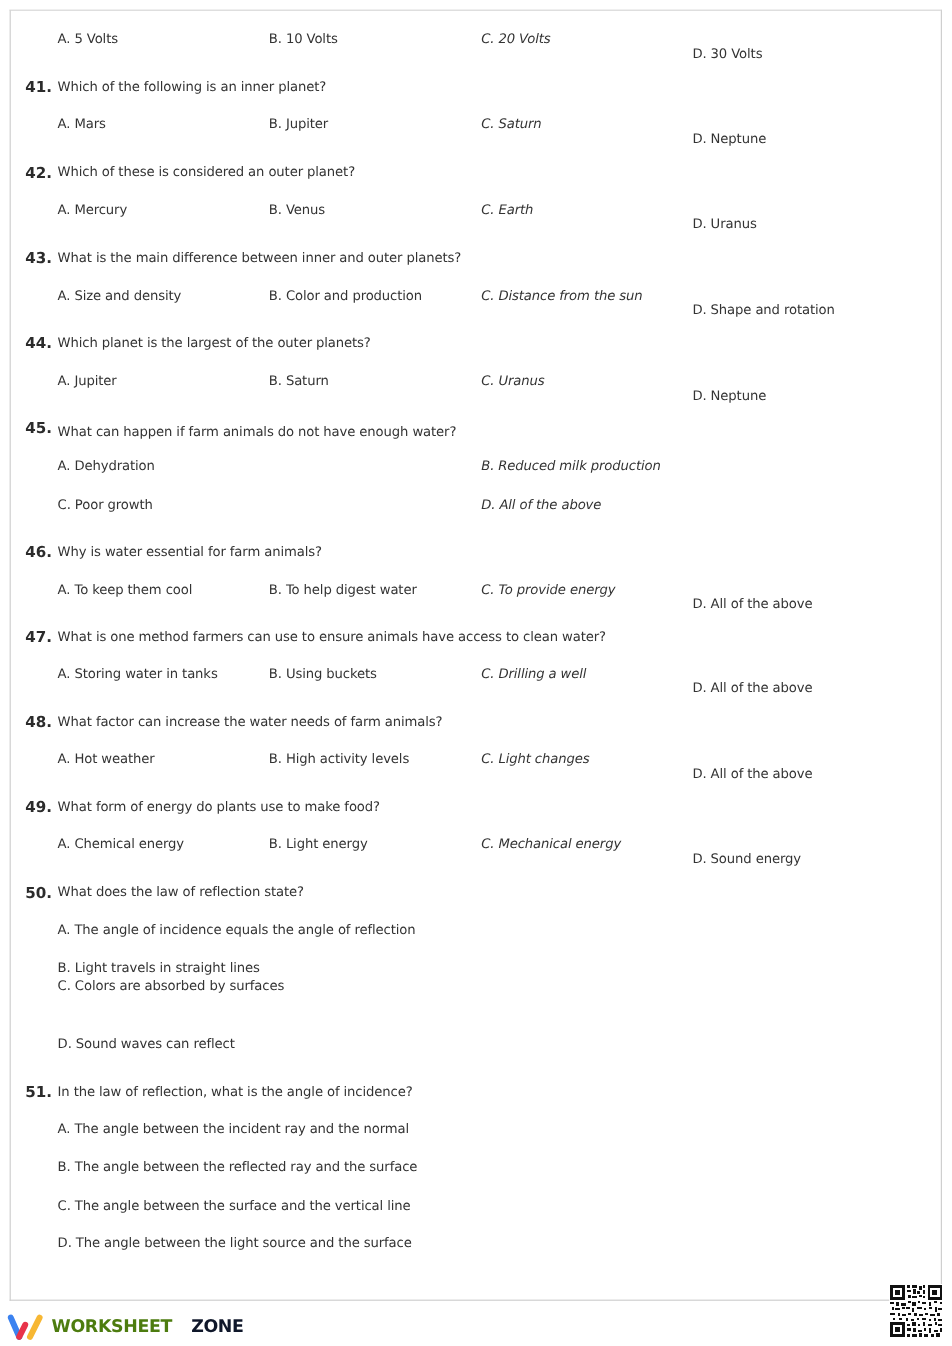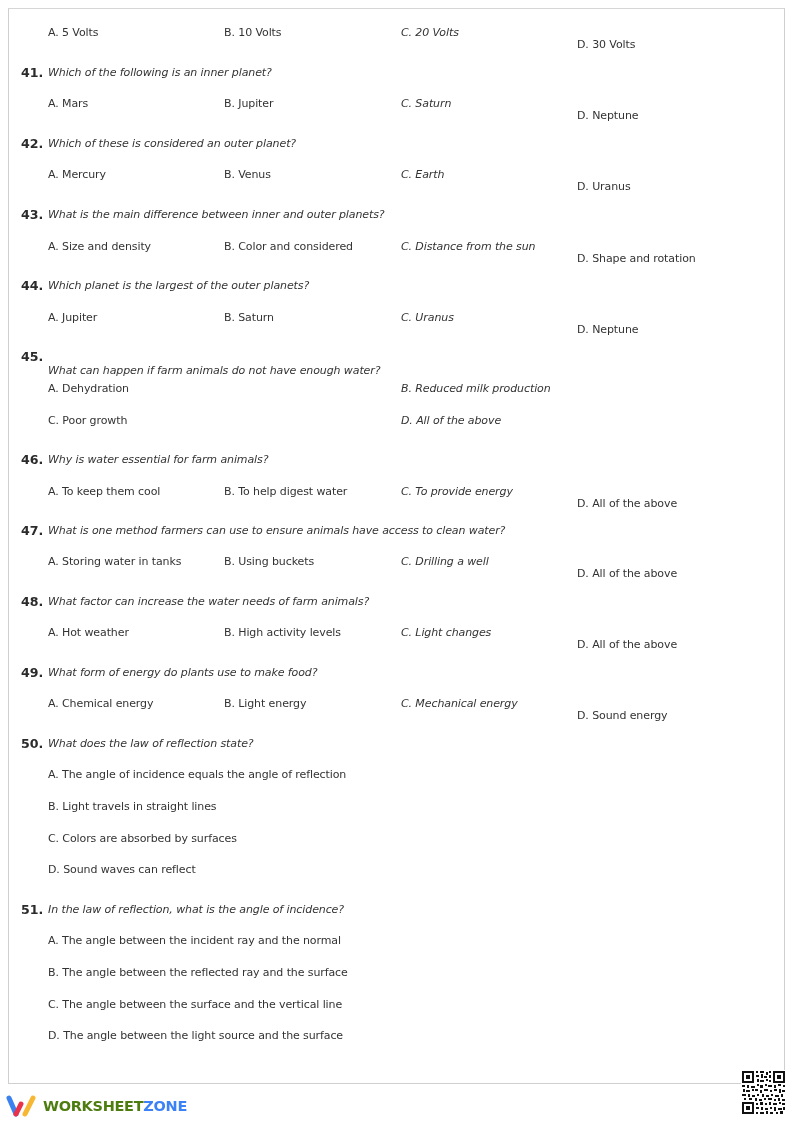--- a/index.html
+++ b/index.html
@@ -4,30 +4,30 @@
 <style>
   * { box-sizing: border-box; margin: 0; padding: 0; }
   html, body { width: 793px; height: 1122px; background: #ffffff; overflow: hidden; }
   body { position: relative; font-family: "DejaVu Sans", sans-serif; color: #333333; }
   .frame {
     position: absolute; left: 8px; top: 8px; width: 777px; height: 1076px;
     border: 1px solid #cfcfcf; border-top: 1px solid #d6d6d6;
   }
   .line { position: absolute; font-size: 11px; line-height: 16px; white-space: nowrap; letter-spacing: -0.1px; text-align: center; }
   .qnum { position: absolute; left: 21px; font-weight: bold; font-size: 12.6px; line-height: 16px; color: #2b2b2b; }
-  .qtext { left: 48px; font-style: italic; }
+  .qtext { left: 48px; }
   .c0 { left: 48px; }
   .c1 { left: 224px; }
   .c2 { left: 401px; font-style: italic; }
   .c3 { left: 577px; margin-top: 12px; }
   .footer-logo { position: absolute; left: 6px; top: 1094px; height: 24px; display: flex; align-items: center; }
   .logo-mark { width: 34px; height: 24px; }
   .logo-text { font-family: "DejaVu Sans", sans-serif; font-weight: bold; font-size: 14.5px; letter-spacing: -0.3px; margin-left: 3px; }
   .logo-w { color: #4d7c0f; text-align: right; }
-  .logo-z { color: #3b82f6; margin-left: 0; text-align: center; }
+  .logo-z { color: #0f172a; margin-left: 16px; text-align: center; }
   .scan-text { position: absolute; left: 471px; top: 1093px; font-family: "Liberation Sans", sans-serif; font-size: 20px; line-height: 24px; color: #111111; white-space: nowrap; margin-top: 28px; }
   .qr { position: absolute; left: 741px; top: 1070px; width: 45px; height: 45px; }
 </style>
 </head>
 <body>
 
 <div class="frame"></div>
 
 <div>
   <div class="line c0" style="top:25px">A. 5 Volts</div>
@@ -51,37 +51,37 @@
   <div class="line c0" style="top:167px">A. Mercury</div>
   <div class="line c1" style="top:167px">B. Venus</div>
   <div class="line c2" style="top:167px">C. Earth</div>
   <div class="line c3" style="top:167px">D. Uranus</div>
 </div>
 
 <div>
   <div class="qnum" style="top:207px">43.</div>
   <div class="line qtext" style="top:207px">What is the main difference between inner and outer planets?</div>
   <div class="line c0" style="top:239px">A. Size and density</div>
-  <div class="line c1" style="top:239px">B. Color and considered</div>
+  <div class="line c1" style="top:239px">B. Color and production</div>
   <div class="line c2" style="top:239px">C. Distance from the sun</div>
   <div class="line c3" style="top:239px">D. Shape and rotation</div>
 </div>
 
 <div>
   <div class="qnum" style="top:278px">44.</div>
   <div class="line qtext" style="top:278px">Which planet is the largest of the outer planets?</div>
   <div class="line c0" style="top:310px">A. Jupiter</div>
   <div class="line c1" style="top:310px">B. Saturn</div>
   <div class="line c2" style="top:310px">C. Uranus</div>
   <div class="line c3" style="top:310px">D. Neptune</div>
 </div>
 
 <div>
   <div class="qnum" style="top:349px">45.</div>
-  <div class="line qtext" style="top:363px">What can happen if farm animals do not have enough water?</div>
+  <div class="line qtext" style="top:352px">What can happen if farm animals do not have enough water?</div>
   <div class="line c0" style="top:381px">A. Dehydration</div>
   <div class="line c2" style="top:381px">B. Reduced milk production</div>
   <div class="line c0" style="top:413px">C. Poor growth</div>
   <div class="line c2" style="top:413px">D. All of the above</div>
 </div>
 
 <div>
   <div class="qnum" style="top:452px">46.</div>
   <div class="line qtext" style="top:452px">Why is water essential for farm animals?</div>
   <div class="line c0" style="top:484px">A. To keep them cool</div>
@@ -115,21 +115,21 @@
   <div class="line c1" style="top:696px">B. Light energy</div>
   <div class="line c2" style="top:696px">C. Mechanical energy</div>
   <div class="line c3" style="top:696px">D. Sound energy</div>
 </div>
 
 <div>
   <div class="qnum" style="top:736px">50.</div>
   <div class="line qtext" style="top:736px">What does the law of reflection state?</div>
   <div class="line c0" style="top:767px">A. The angle of incidence equals the angle of reflection</div>
   <div class="line c0" style="top:799px">B. Light travels in straight lines</div>
-  <div class="line c0" style="top:831px">C. Colors are absorbed by surfaces</div>
+  <div class="line c0" style="top:814px">C. Colors are absorbed by surfaces</div>
   <div class="line c0" style="top:862px">D. Sound waves can reflect</div>
 </div>
 
 <div>
   <div class="qnum" style="top:902px">51.</div>
   <div class="line qtext" style="top:902px">In the law of reflection, what is the angle of incidence?</div>
   <div class="line c0" style="top:933px">A. The angle between the incident ray and the normal</div>
   <div class="line c0" style="top:965px">B. The angle between the reflected ray and the surface</div>
   <div class="line c0" style="top:997px">C. The angle between the surface and the vertical line</div>
   <div class="line c0" style="top:1028px">D. The angle between the light source and the surface</div>

